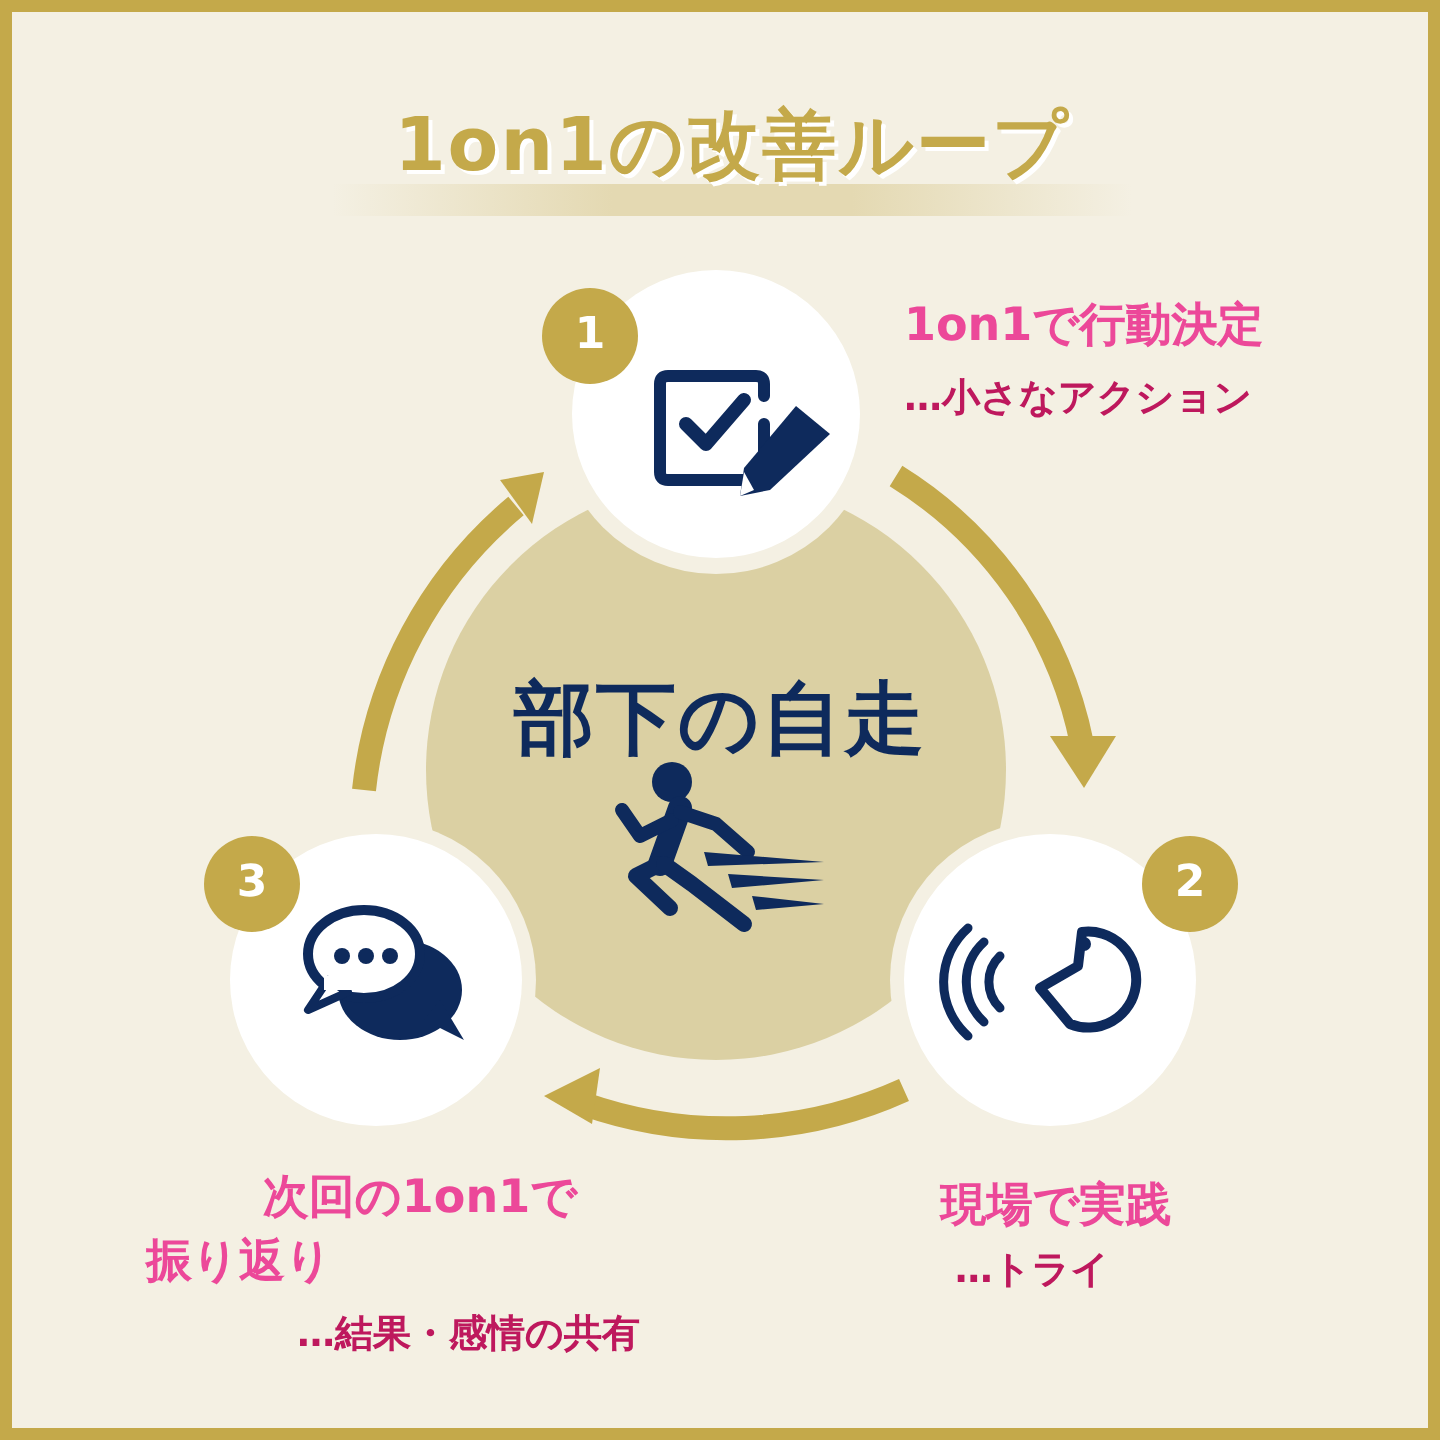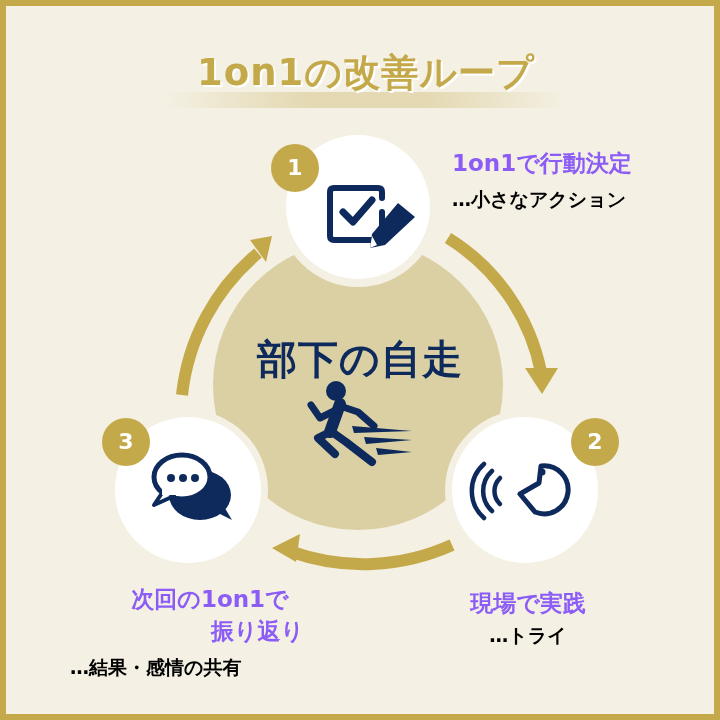--- a/index.html
+++ b/index.html
@@ -21,22 +21,22 @@
   svg.diagram { position: absolute; left: 0; top: 0; }
   .center-title {
     position: absolute; left: 230px; top: 332px; width: 260px; text-align: center;
     font-size: 40px; font-weight: bold; color: #0e2a5c; letter-spacing: 1px;
   }
   .badge {
     position: absolute; width: 48px; height: 48px; border-radius: 50%;
     background: #c4a94a; color: #ffffff; font-weight: bold; font-size: 22px;
     text-align: center; line-height: 48px;
   }
-  .label-main { position: absolute; font-weight: bold; color: #8b5cf6; font-size: 23px; line-height: 30px; }
-  .label-sub { position: absolute; font-weight: bold; color: #000000; font-size: 19px; line-height: 26px; }
+  .label-main { position: absolute; font-weight: bold; color: #ec4899; font-size: 23px; line-height: 30px; }
+  .label-sub { position: absolute; font-weight: bold; color: #be185d; font-size: 19px; line-height: 26px; }
 </style>
 </head>
 <body>
 
 <div class="frame">
 
   <div class="title-wrap">
     <div class="title-band"></div>
     <div class="title">1on1の改善ループ</div>
   </div>
@@ -108,17 +108,17 @@
 <div class="center-title">部下の自走</div>
 
 <div class="badge" style="left:271px; top:144px;">1</div>
 <div class="badge" style="left:571px; top:418px;">2</div>
 <div class="badge" style="left:102px; top:418px;">3</div>
 
 <div class="label-main" style="left:452px; top:148px;">1on1で行動決定</div>
 <div class="label-sub" style="left:452px; top:186px;">…小さなアクション</div>
 
 <div class="label-main" style="left:448px; top:588px; width:160px; text-align:center;">現場で実践</div>
-<div class="label-sub" style="left:448px; top:622px; width:160px; text-align:center;">…トライ</div>
+<div class="label-sub" style="left:436px; top:622px; width:160px; text-align:center;">…トライ</div>
 
 <div class="label-main" style="left:100px; top:584px; width:220px; text-align:center;">次回の1on1で</div>
-<div class="label-main" style="left:84px; top:616px; width:220px; text-align:right;">振り返り</div>
-<div class="label-sub" style="left:70px; top:654px; width:250px; text-align:left;">…結果・感情の共有</div>
+<div class="label-main" style="left:73px; top:616px; width:220px; text-align:left;">振り返り</div>
+<div class="label-sub" style="left:70px; top:654px; width:250px; text-align:right;">…結果・感情の共有</div>
 
 </body></html>

